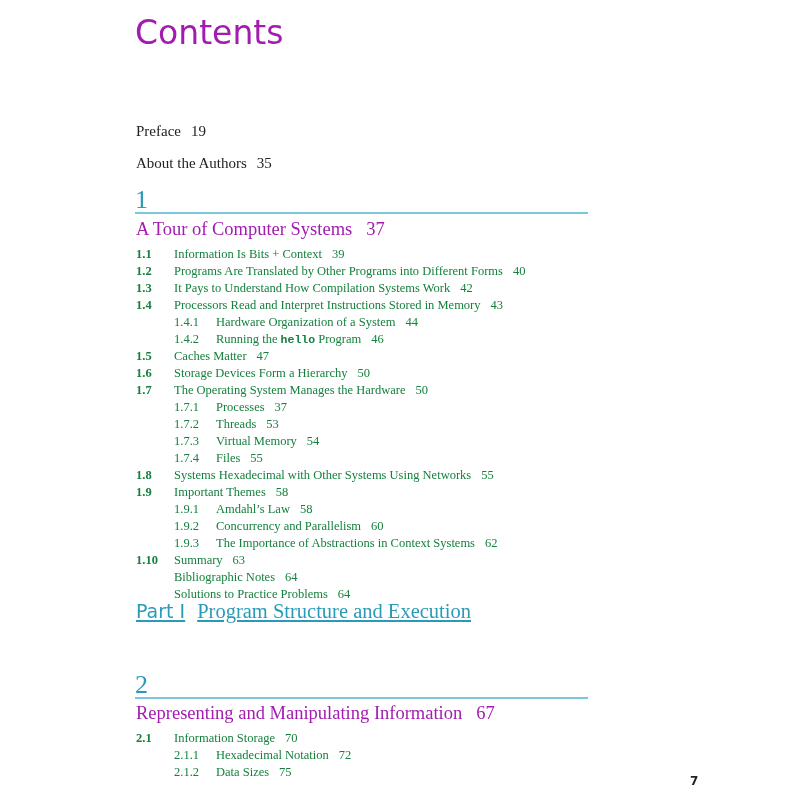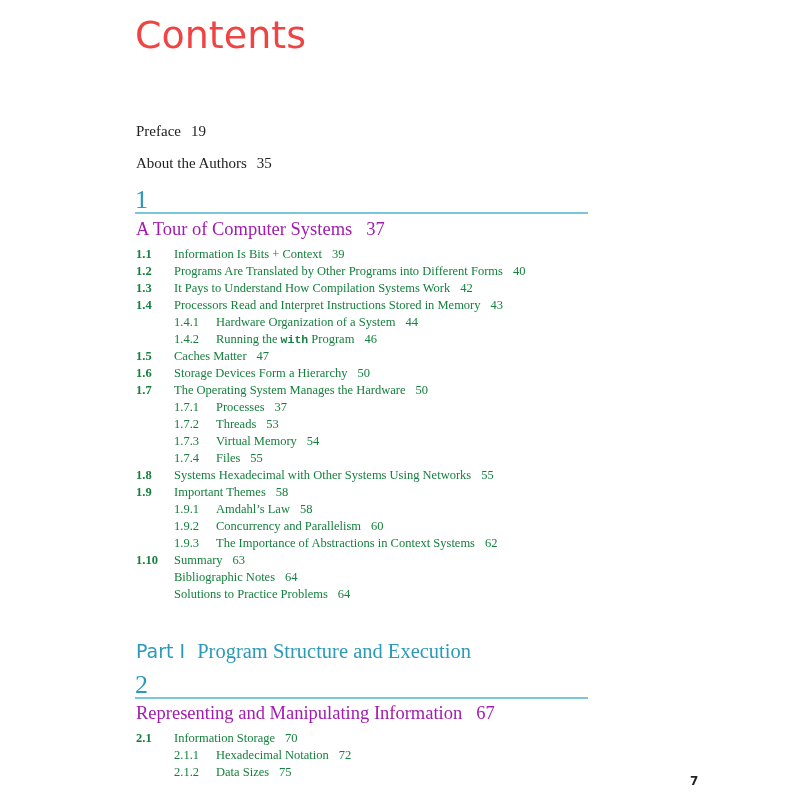--- a/index.html
+++ b/index.html
@@ -3,21 +3,21 @@
   <meta charset="utf-8">
   <style>
     html, body { margin: 0; padding: 0; }
     body {
       width: 800px; height: 800px; background: #ffffff; position: relative; overflow: hidden;
       font-family: "Liberation Serif", "DejaVu Serif", serif; color: #222;
     }
     .page-title {
       position: absolute; left: 135px; top: 13px;
       font-family: "DejaVu Sans", "Liberation Sans", sans-serif;
-      font-size: 38px; color: #ef4444; letter-spacing: 0px;
+      font-size: 33px; color: #a21caf; letter-spacing: 0px;
     }
     .front {
       position: absolute; left: 136px; font-size: 15px; color: #222;
     }
     .pg { margin-left: 10px; margin-top: 6px; }
     .chap-num {
       position: absolute; left: 135px; font-size: 26px; color: #2b9ab8;
       font-family: "Liberation Serif", serif; line-height: 1;
     }
     .rule {
@@ -29,21 +29,21 @@
     .entries { position: absolute; left: 136px; width: 460px; }
     .row {
       position: absolute; left: 0; height: 17px; font-size: 12.5px; white-space: nowrap; color: #15803d;
     }
     .num1 { display: inline-block; width: 38px; font-weight: bold; }
     .lvl2 { padding-left: 38px; }
     .num2 { display: inline-block; width: 42px; }
     .lvl0 { padding-left: 38px; }
     .mono { font-family: "Liberation Mono", "DejaVu Sans Mono", monospace; font-weight: bold; font-size: 11.5px; }
     .part {
-      position: absolute; left: 136px; top: 640px; font-size: 20.5px; color: #2b9ab8;
+      position: absolute; left: 136px; top: 600px; font-size: 20.5px; color: #2b9ab8; text-decoration: underline;
     }
     .part-label { font-family: "DejaVu Sans", "Liberation Sans", sans-serif; font-size: 19px; }
     .part-name { margin-left: 12px; }
     .page-number {
       position: absolute; left: 690px; top: 774px;
       font-family: "DejaVu Sans", "Liberation Sans", sans-serif; font-weight: bold; font-size: 12px; color: #222;
     }
   </style>
 </head>
 <body>
@@ -62,21 +62,21 @@
 <div class="chap-title" style="top:219px">
   <span>A Tour of Computer Systems</span><span class="pg" style="margin-left:14px">37</span>
 </div>
 
 <div class="entries" style="top:247px">
   <div class="row" style="top:0px"><span class="num1">1.1</span><span>Information Is Bits + Context</span><span class="pg">39</span></div>
   <div class="row" style="top:17px"><span class="num1">1.2</span><span>Programs Are Translated by Other Programs into Different Forms</span><span class="pg">40</span></div>
   <div class="row" style="top:34px"><span class="num1">1.3</span><span>It Pays to Understand How Compilation Systems Work</span><span class="pg">42</span></div>
   <div class="row" style="top:51px"><span class="num1">1.4</span><span>Processors Read and Interpret Instructions Stored in Memory</span><span class="pg">43</span></div>
   <div class="row lvl2" style="top:68px"><span class="num2">1.4.1</span><span>Hardware Organization of a System</span><span class="pg">44</span></div>
-  <div class="row lvl2" style="top:85px"><span class="num2">1.4.2</span><span>Running the </span><span class="mono">with</span><span> Program</span><span class="pg">46</span></div>
+  <div class="row lvl2" style="top:85px"><span class="num2">1.4.2</span><span>Running the </span><span class="mono">hello</span><span> Program</span><span class="pg">46</span></div>
   <div class="row" style="top:102px"><span class="num1">1.5</span><span>Caches Matter</span><span class="pg">47</span></div>
   <div class="row" style="top:119px"><span class="num1">1.6</span><span>Storage Devices Form a Hierarchy</span><span class="pg">50</span></div>
   <div class="row" style="top:136px"><span class="num1">1.7</span><span>The Operating System Manages the Hardware</span><span class="pg">50</span></div>
   <div class="row lvl2" style="top:153px"><span class="num2">1.7.1</span><span>Processes</span><span class="pg">37</span></div>
   <div class="row lvl2" style="top:170px"><span class="num2">1.7.2</span><span>Threads</span><span class="pg">53</span></div>
   <div class="row lvl2" style="top:187px"><span class="num2">1.7.3</span><span>Virtual Memory</span><span class="pg">54</span></div>
   <div class="row lvl2" style="top:204px"><span class="num2">1.7.4</span><span>Files</span><span class="pg">55</span></div>
   <div class="row" style="top:221px"><span class="num1">1.8</span><span>Systems Hexadecimal with Other Systems Using Networks</span><span class="pg">55</span></div>
   <div class="row" style="top:238px"><span class="num1">1.9</span><span>Important Themes</span><span class="pg">58</span></div>
   <div class="row lvl2" style="top:255px"><span class="num2">1.9.1</span><span>Amdahl’s Law</span><span class="pg">58</span></div>

